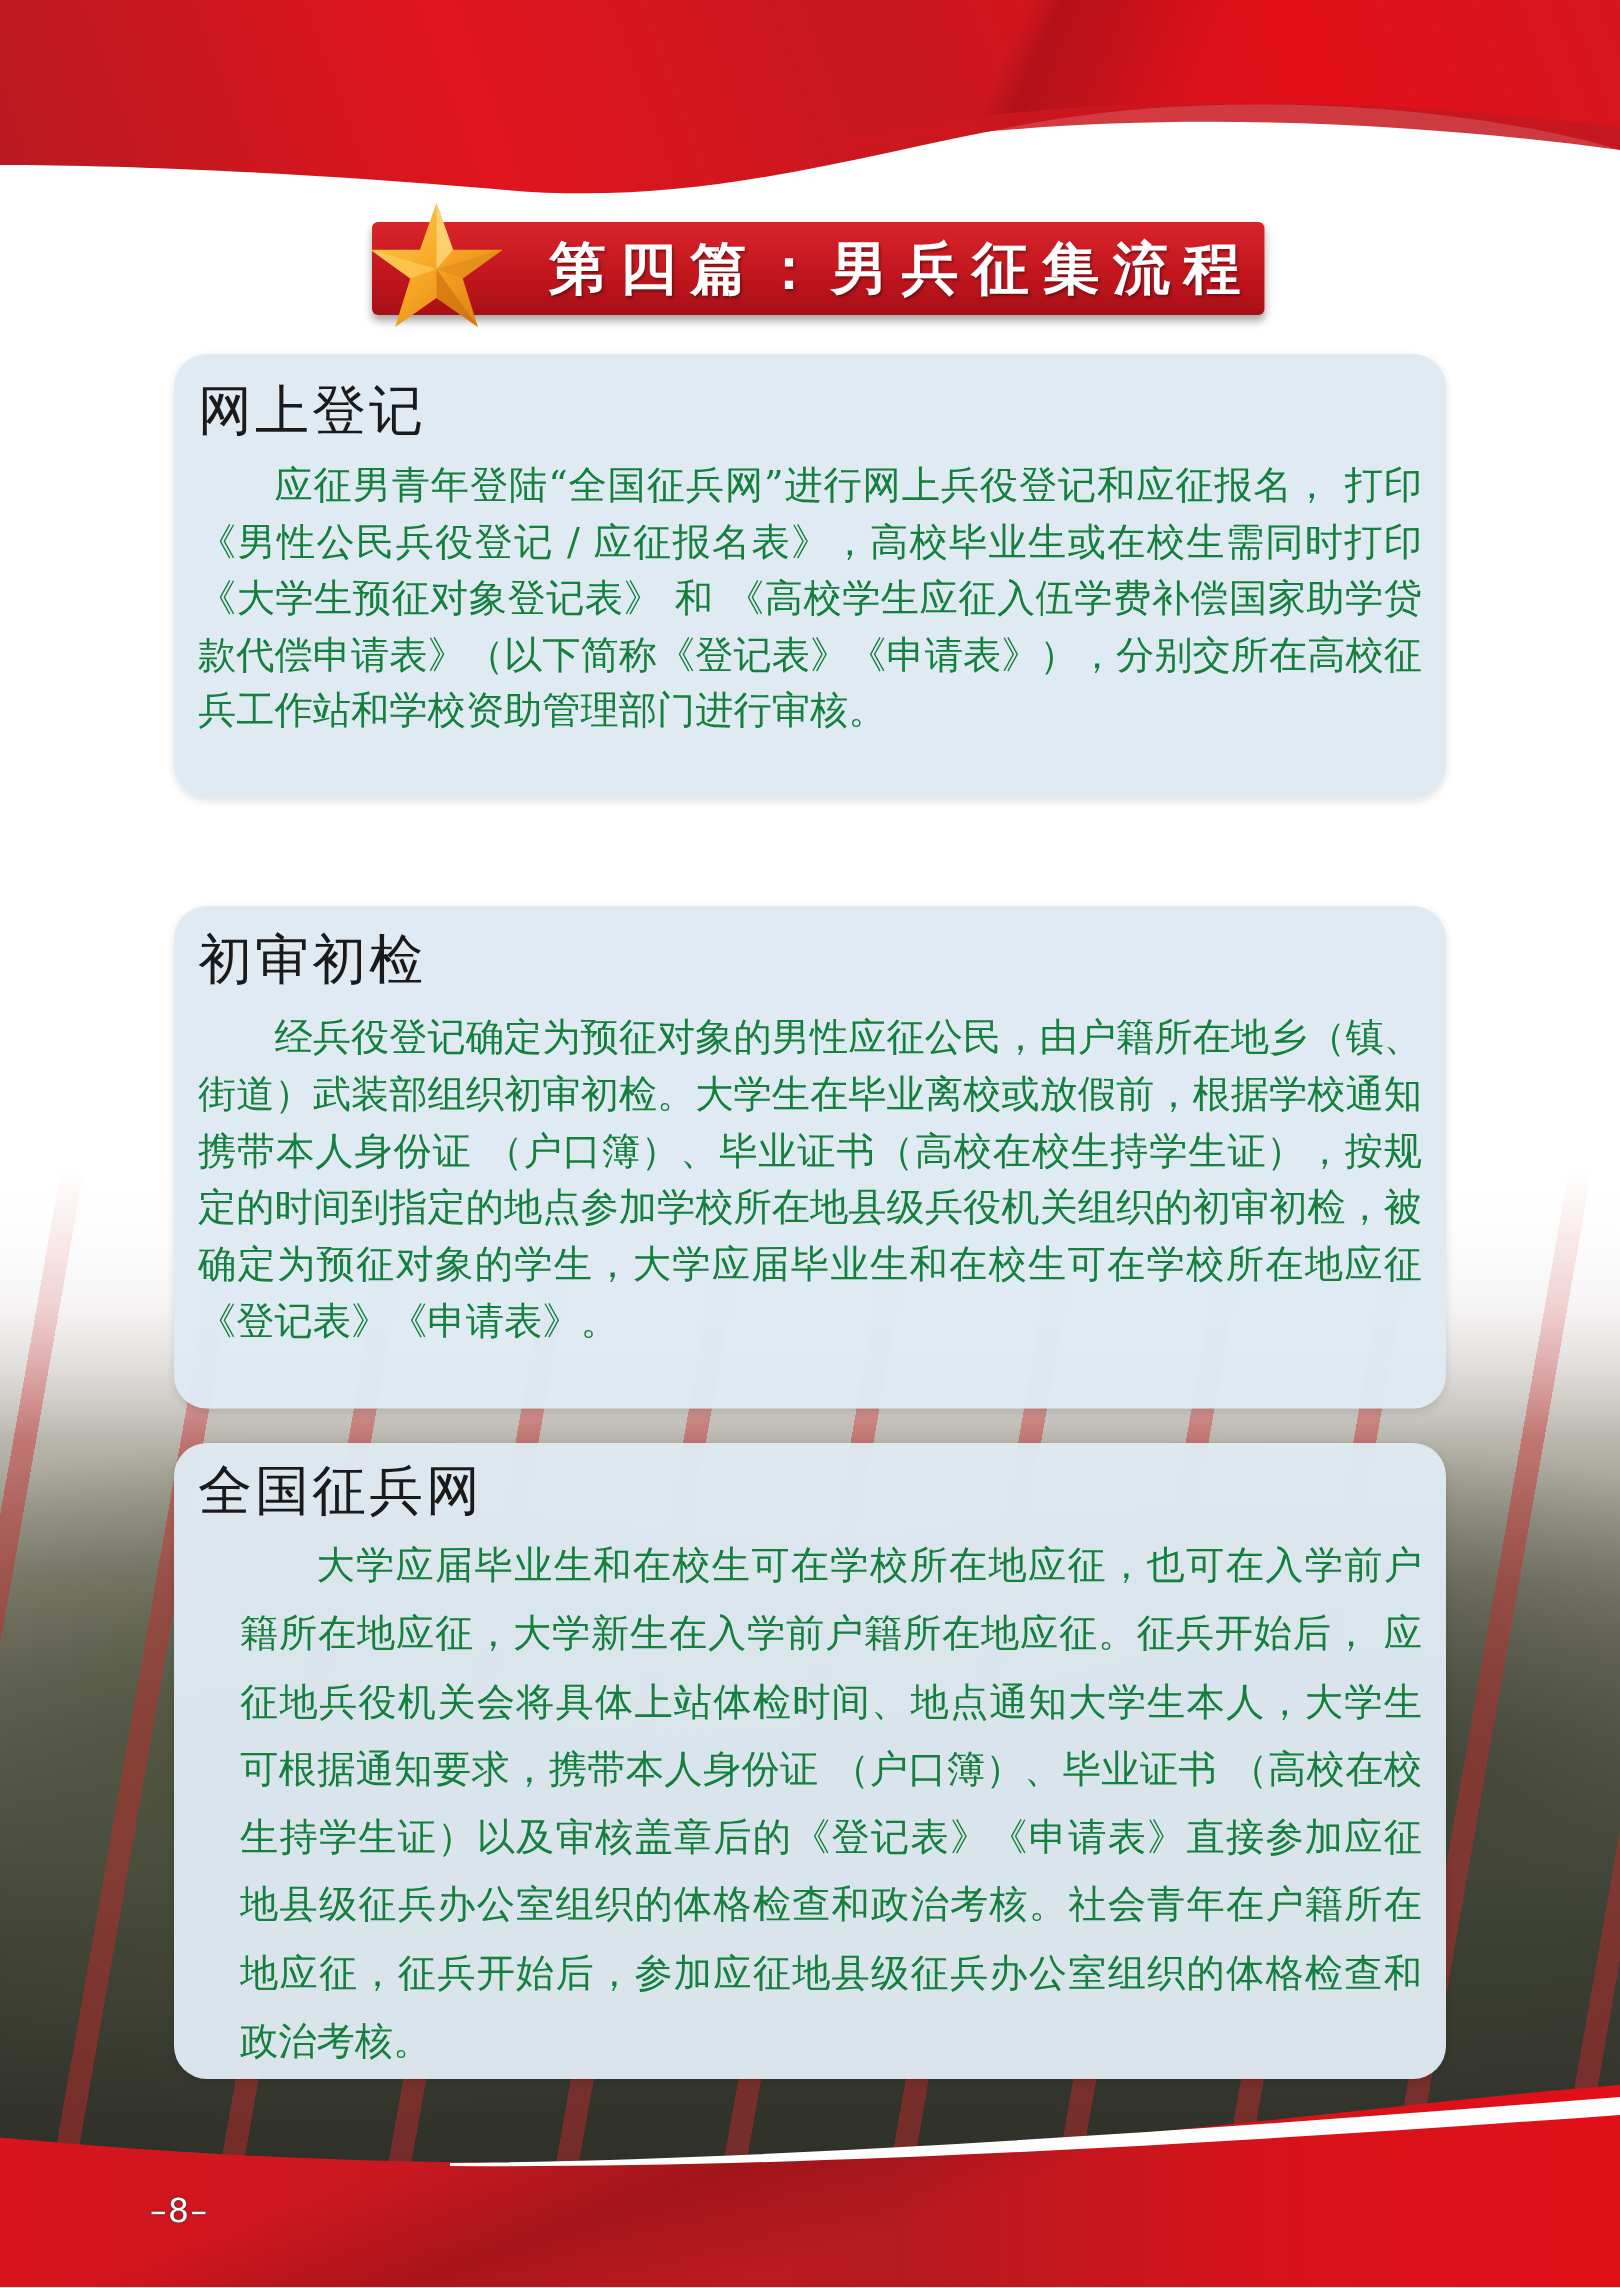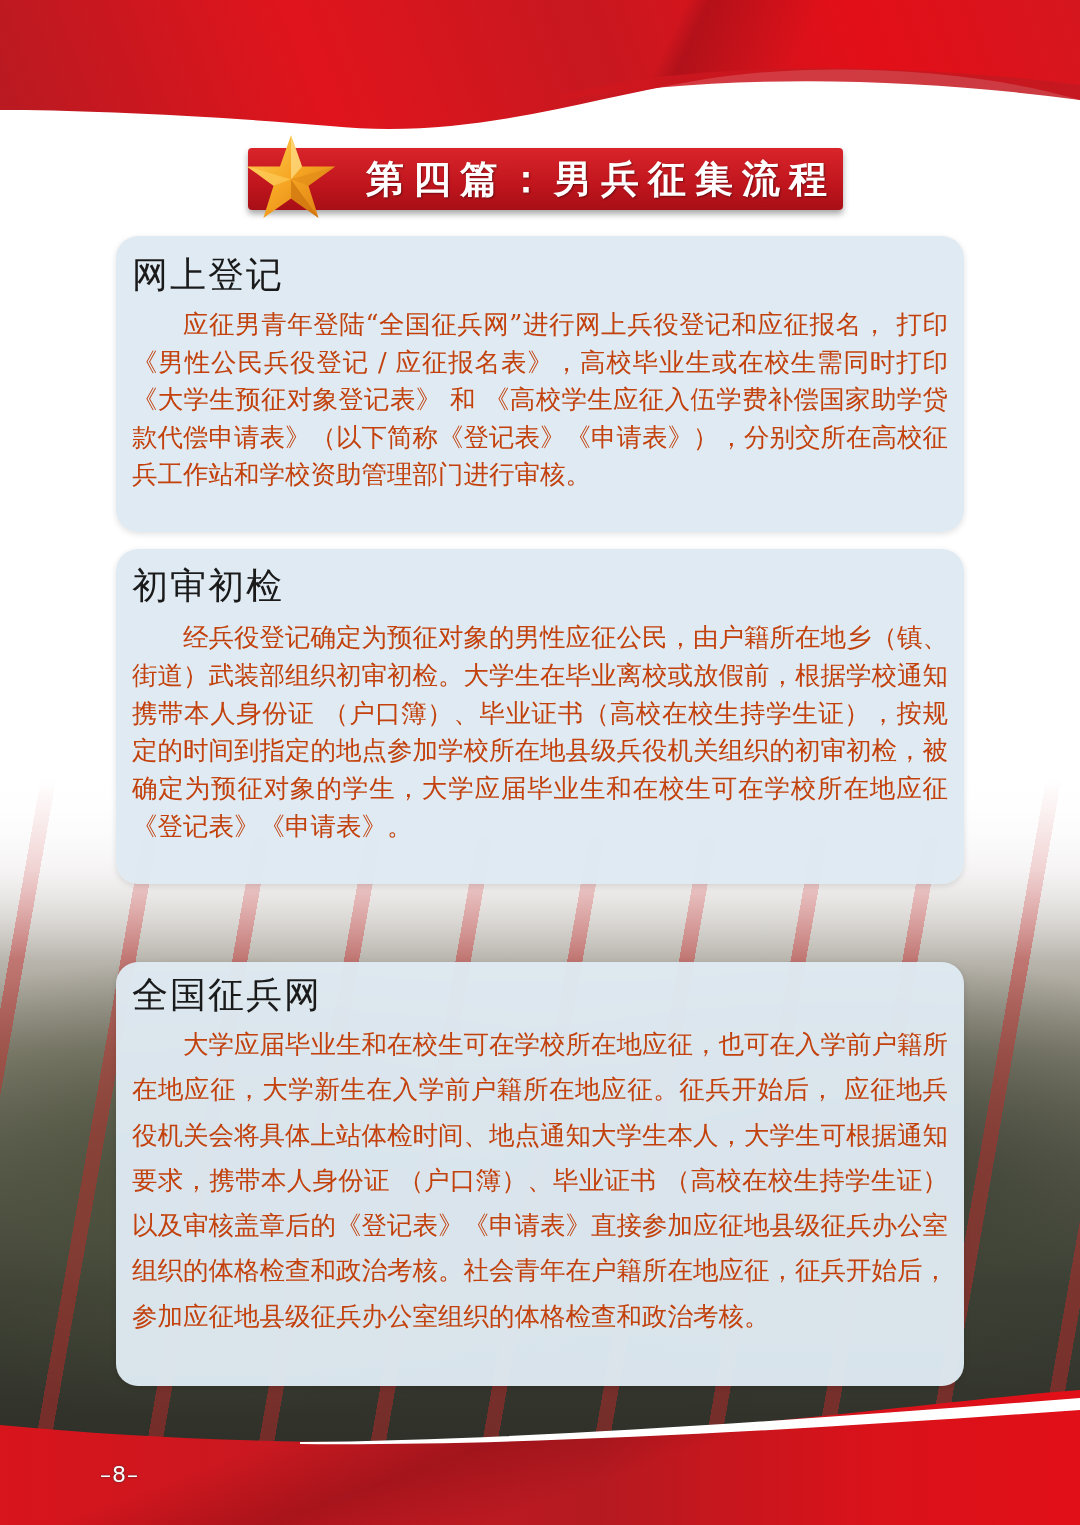--- a/index.html
+++ b/index.html
@@ -79,32 +79,32 @@
     box-shadow: 0 2px 6px rgba(0,0,0,0.12);
     box-sizing: border-box;
     padding: 0 16px;
   }
   .panel h2 {
     margin: 0; text-align: left; font-weight: normal;
     font-family: "DejaVu Sans", sans-serif;
     font-size: 36px; color: #1a1a1a; letter-spacing: 2px;
   }
   .panel p {
-    margin: 0; font-size: 25.5px; color: #c2410c;
+    margin: 0; font-size: 25.5px; color: #15803d;
     text-align: justify; text-indent: 2em;
   }
   #panel-1 { top: 236px; height: 296px; }
   #panel-1 h2 { padding-top: 10px; line-height: 58px; }
   #panel-1 p { line-height: 37.5px; margin-top: 2px; }
-  #panel-2 { top: 549px; height: 335px; }
+  #panel-2 { top: 604px; height: 335px; }
   #panel-2 h2 { padding-top: 8px; line-height: 58px; }
   #panel-2 p { line-height: 37.8px; margin-top: 4px; }
   #panel-3 { top: 962px; height: 424px; }
   #panel-3 h2 { padding-top: 6px; line-height: 54px; }
-  #panel-3 p { line-height: 45.3px; }
+  #panel-3 p { line-height: 45.3px; margin-left: 28px; }
 </style>
 </head>
 <body>
 
 <div class="top-banner"></div>
 <div class="top-banner-stripe"></div>
 
 <div class="photo-bg"></div>
 <div class="photo-fade"></div>
 

